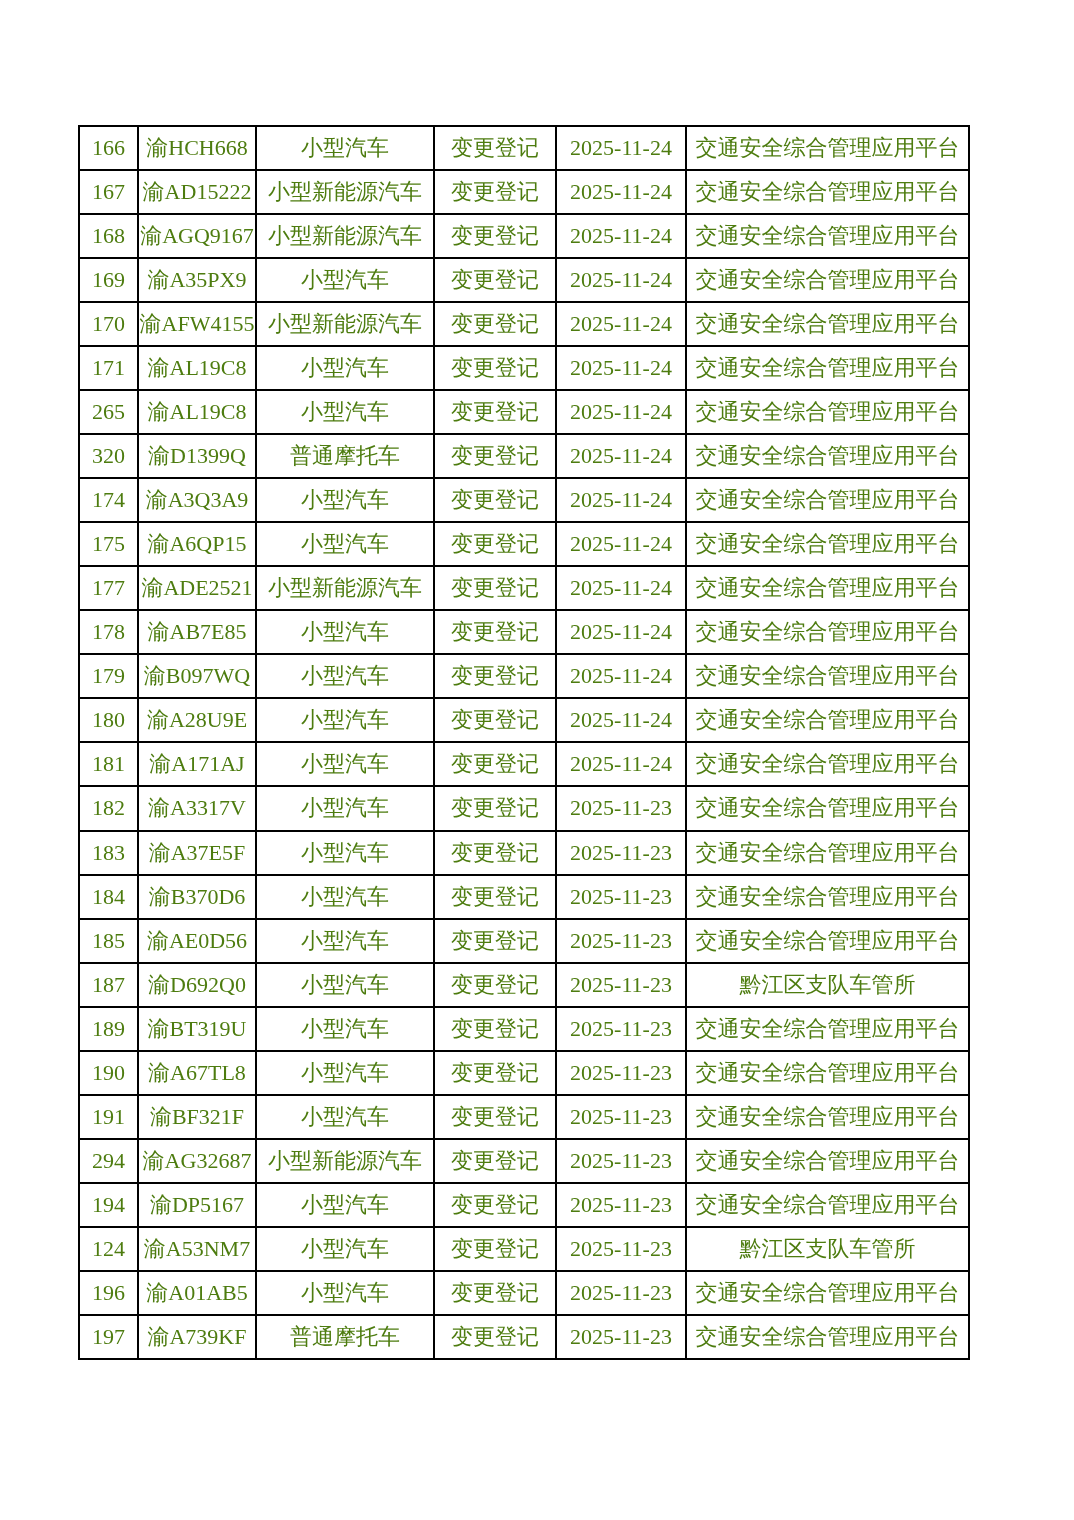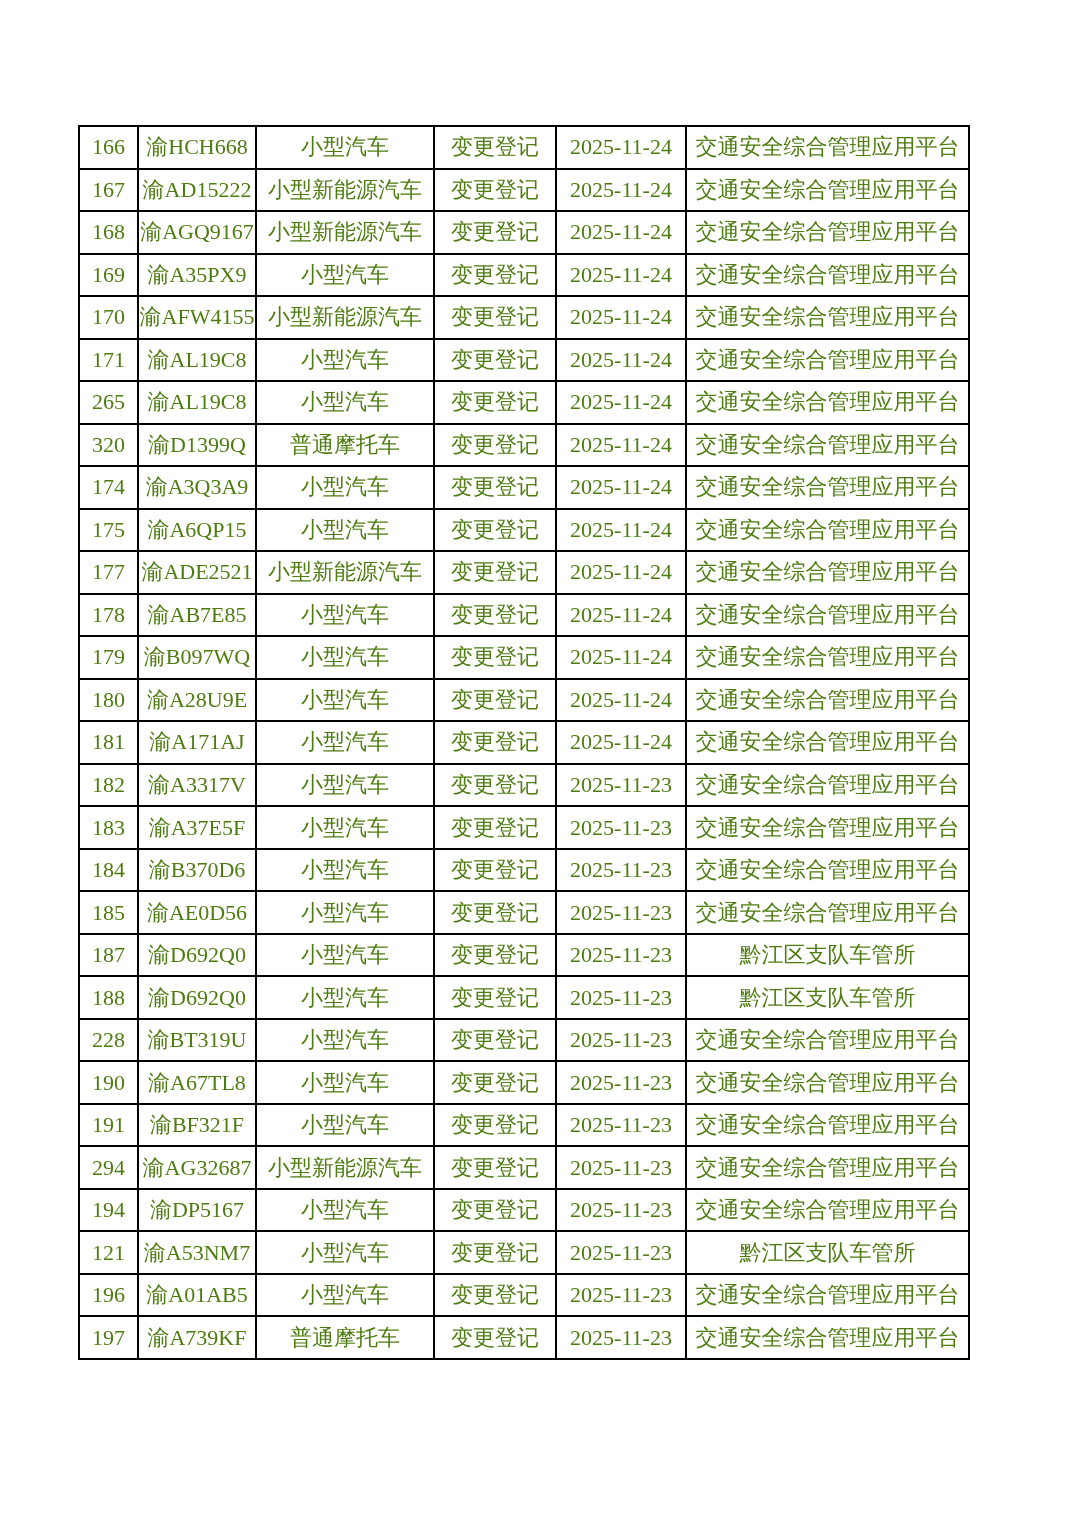--- a/index.html
+++ b/index.html
@@ -204,29 +204,21 @@
         </tr>
         <tr>
           <td>187</td>
           <td>渝D692Q0</td>
           <td>小型汽车</td>
           <td>变更登记</td>
           <td>2025-11-23</td>
           <td>黔江区支队车管所</td>
         </tr>
         <tr>
-          <td>188</td>
-          <td>渝D692Q0</td>
-          <td>小型汽车</td>
-          <td>变更登记</td>
-          <td>2025-11-23</td>
-          <td>黔江区支队车管所</td>
-        </tr>
-        <tr>
-          <td>228</td>
+          <td>189</td>
           <td>渝BT319U</td>
           <td>小型汽车</td>
           <td>变更登记</td>
           <td>2025-11-23</td>
           <td>交通安全综合管理应用平台</td>
         </tr>
         <tr>
           <td>190</td>
           <td>渝A67TL8</td>
           <td>小型汽车</td>
@@ -252,21 +244,21 @@
         </tr>
         <tr>
           <td>194</td>
           <td>渝DP5167</td>
           <td>小型汽车</td>
           <td>变更登记</td>
           <td>2025-11-23</td>
           <td>交通安全综合管理应用平台</td>
         </tr>
         <tr>
-          <td>121</td>
+          <td>124</td>
           <td>渝A53NM7</td>
           <td>小型汽车</td>
           <td>变更登记</td>
           <td>2025-11-23</td>
           <td>黔江区支队车管所</td>
         </tr>
         <tr>
           <td>196</td>
           <td>渝A01AB5</td>
           <td>小型汽车</td>

